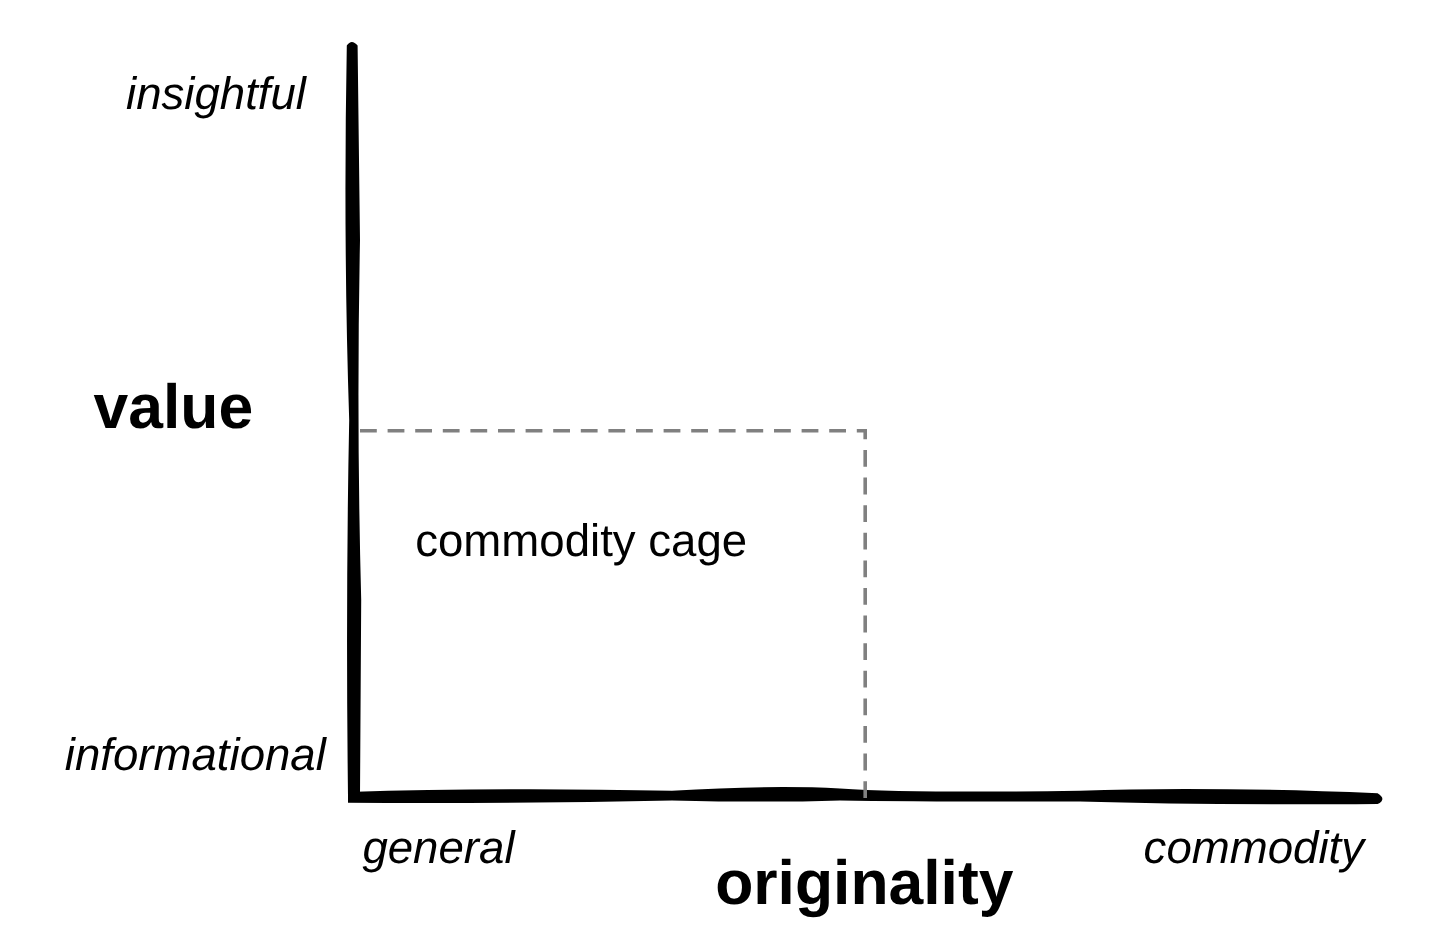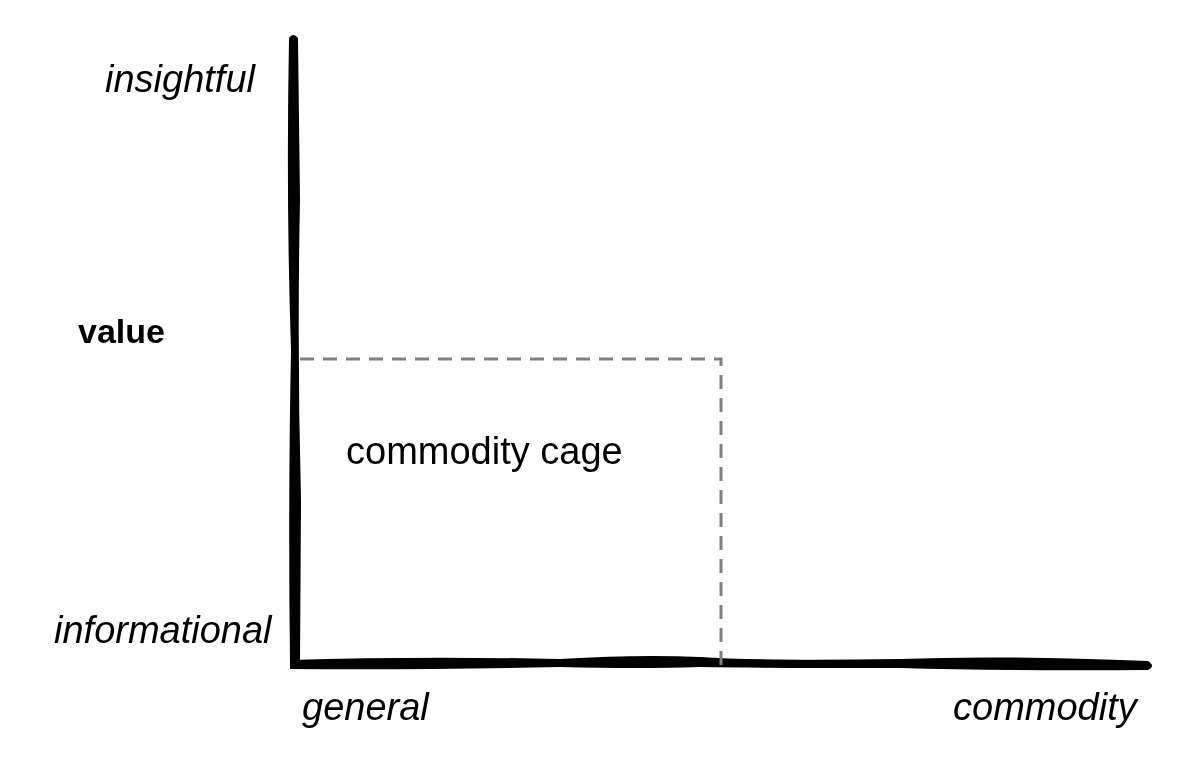--- a/index.html
+++ b/index.html
@@ -1,32 +1,33 @@
 <!DOCTYPE html>
 <html><head>
 <meta charset="utf-8">
 <style>
   html, body { margin:0; padding:0; background:#ffffff; }
   body { width:1200px; height:778px; position:relative; overflow:hidden; font-family:"Liberation Sans", sans-serif; color:#000; }
   #canvas { position:absolute; left:0; top:0; width:1200px; height:778px; }
   .lbl { position:absolute; white-space:nowrap; line-height:1; }
   .ital { font-style:italic; font-size:38px; }
-  .bold { font-weight:bold; font-size:34px; }
+  .bold { font-weight:bold; font-size:52px; }
 </style>
 </head>
 <body>
 
 <div id="canvas">
   <svg width="1200" height="778" viewBox="0 0 1200 778">
     <path d="M289,38 Q293,32 298,38 L300,200 Q297,350 301,500 L300,664 L290,664 Q288,500 291,350 Q286,200 289,38 Z" fill="#000"></path>
     <path d="M290,660 Q420,656 560,659 Q640,654 700,657 Q760,661 900,659 Q1000,655 1148,661 Q1156,666 1148,670 Q1000,671 900,668 Q760,668 700,667 Q640,669 560,667 Q420,670 290,669 Z" fill="#000"></path>
     <polyline points="300,359 721,359 721,666" fill="none" stroke="#808080" stroke-width="3" stroke-dasharray="14,9"></polyline>
   </svg>
 
   <span class="lbl ital" style="left:105px; top:48px;margin-top:12px;">insightful</span>
   <span class="lbl bold" style="left:78px; top:314px;">value</span>
   <span class="lbl ital" style="left:28px; top:611px;margin-left:26px;">informational</span>
 
   <span class="lbl" style="left:346px; top:432px; font-size:38px;">commodity cage</span>
 
   <span class="lbl ital" style="left:302px; top:688px;">general</span>
+  <span class="lbl bold" style="left:596px; top:710px;">originality</span>
   <span class="lbl ital" style="left:953px; top:688px;">commodity</span>
 </div>
 
 </body></html>

